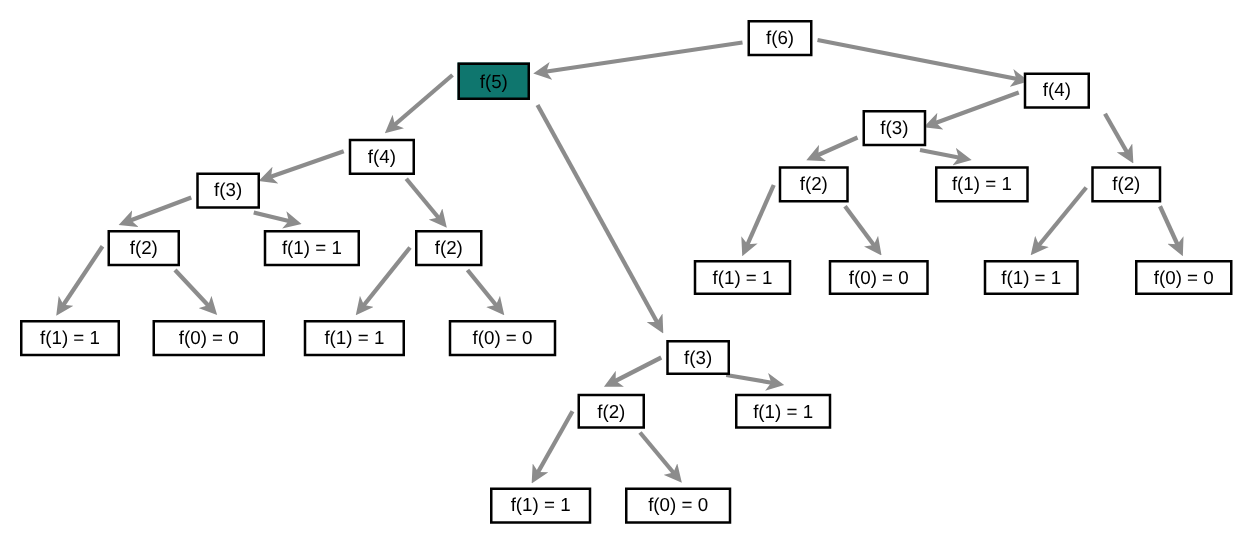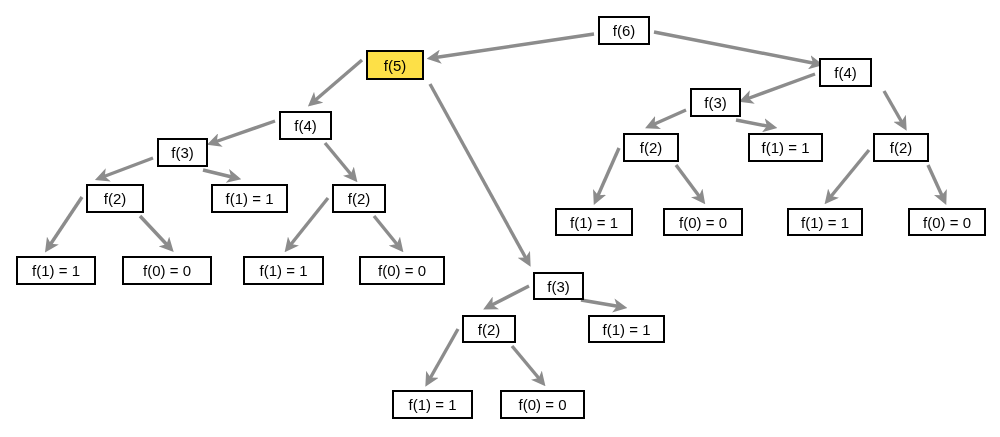--- a/index.html
+++ b/index.html
@@ -69,21 +69,21 @@
       <line x1="676" y1="165" x2="702" y2="200" stroke="#8c8c8c" stroke-width="3.4" stroke-linecap="butt" marker-end="url(#arrowhead)"></line>
       <line x1="869" y1="150" x2="828" y2="200" stroke="#8c8c8c" stroke-width="3.4" stroke-linecap="butt" marker-end="url(#arrowhead)"></line>
       <line x1="928" y1="165" x2="944" y2="200" stroke="#8c8c8c" stroke-width="3.4" stroke-linecap="butt" marker-end="url(#arrowhead)"></line>
       <line x1="529" y1="286" x2="488" y2="307" stroke="#8c8c8c" stroke-width="3.4" stroke-linecap="butt" marker-end="url(#arrowhead)"></line>
       <line x1="581" y1="300" x2="622" y2="307" stroke="#8c8c8c" stroke-width="3.4" stroke-linecap="butt" marker-end="url(#arrowhead)"></line>
       <line x1="458" y1="329" x2="428" y2="382" stroke="#8c8c8c" stroke-width="3.4" stroke-linecap="butt" marker-end="url(#arrowhead)"></line>
       <line x1="512" y1="346" x2="542" y2="382" stroke="#8c8c8c" stroke-width="3.4" stroke-linecap="butt" marker-end="url(#arrowhead)"></line>
     </svg>
   <div id="nodes">
       <div class="node" style="left: 598px; top: 16px; width: 52px; height: 29px; border-color: rgb(0, 0, 0); background: rgb(255, 255, 255); color: rgb(0, 0, 0);">f(6)</div>
-      <div class="node" style="left: 366px; top: 50px; width: 58px; height: 30px; border-color: rgb(0, 0, 0); background: #fde047; color: rgb(0, 0, 0);">f(5)</div>
+      <div class="node" style="left: 366px; top: 50px; width: 58px; height: 30px; border-color: rgb(0, 0, 0); background: #0f766e; color: rgb(0, 0, 0);">f(5)</div>
       <div class="node" style="left: 819px; top: 58px; width: 53px; height: 29px; border-color: rgb(0, 0, 0); background: rgb(255, 255, 255); color: rgb(0, 0, 0);">f(4)</div>
       <div class="node" style="left: 690px; top: 88px; width: 51px; height: 29px; border-color: rgb(0, 0, 0); background: rgb(255, 255, 255); color: rgb(0, 0, 0);">f(3)</div>
       <div class="node" style="left: 279px; top: 111px; width: 53px; height: 29px; border-color: rgb(0, 0, 0); background: rgb(255, 255, 255); color: rgb(0, 0, 0);">f(4)</div>
       <div class="node" style="left: 623px; top: 133px; width: 56px; height: 29px; border-color: rgb(0, 0, 0); background: rgb(255, 255, 255); color: rgb(0, 0, 0);">f(2)</div>
       <div class="node" style="left: 748px; top: 133px; width: 75px; height: 29px; border-color: rgb(0, 0, 0); background: rgb(255, 255, 255); color: rgb(0, 0, 0);">f(1) = 1</div>
       <div class="node" style="left: 873px; top: 133px; width: 56px; height: 29px; border-color: rgb(0, 0, 0); background: rgb(255, 255, 255); color: rgb(0, 0, 0);">f(2)</div>
       <div class="node" style="left: 157px; top: 138px; width: 51px; height: 29px; border-color: rgb(0, 0, 0); background: rgb(255, 255, 255); color: rgb(0, 0, 0);">f(3)</div>
       <div class="node" style="left: 86px; top: 184px; width: 58px; height: 29px; border-color: rgb(0, 0, 0); background: rgb(255, 255, 255); color: rgb(0, 0, 0);">f(2)</div>
       <div class="node" style="left: 211px; top: 184px; width: 77px; height: 29px; border-color: rgb(0, 0, 0); background: rgb(255, 255, 255); color: rgb(0, 0, 0);">f(1) = 1</div>
       <div class="node" style="left: 332px; top: 184px; width: 54px; height: 29px; border-color: rgb(0, 0, 0); background: rgb(255, 255, 255); color: rgb(0, 0, 0);">f(2)</div>

